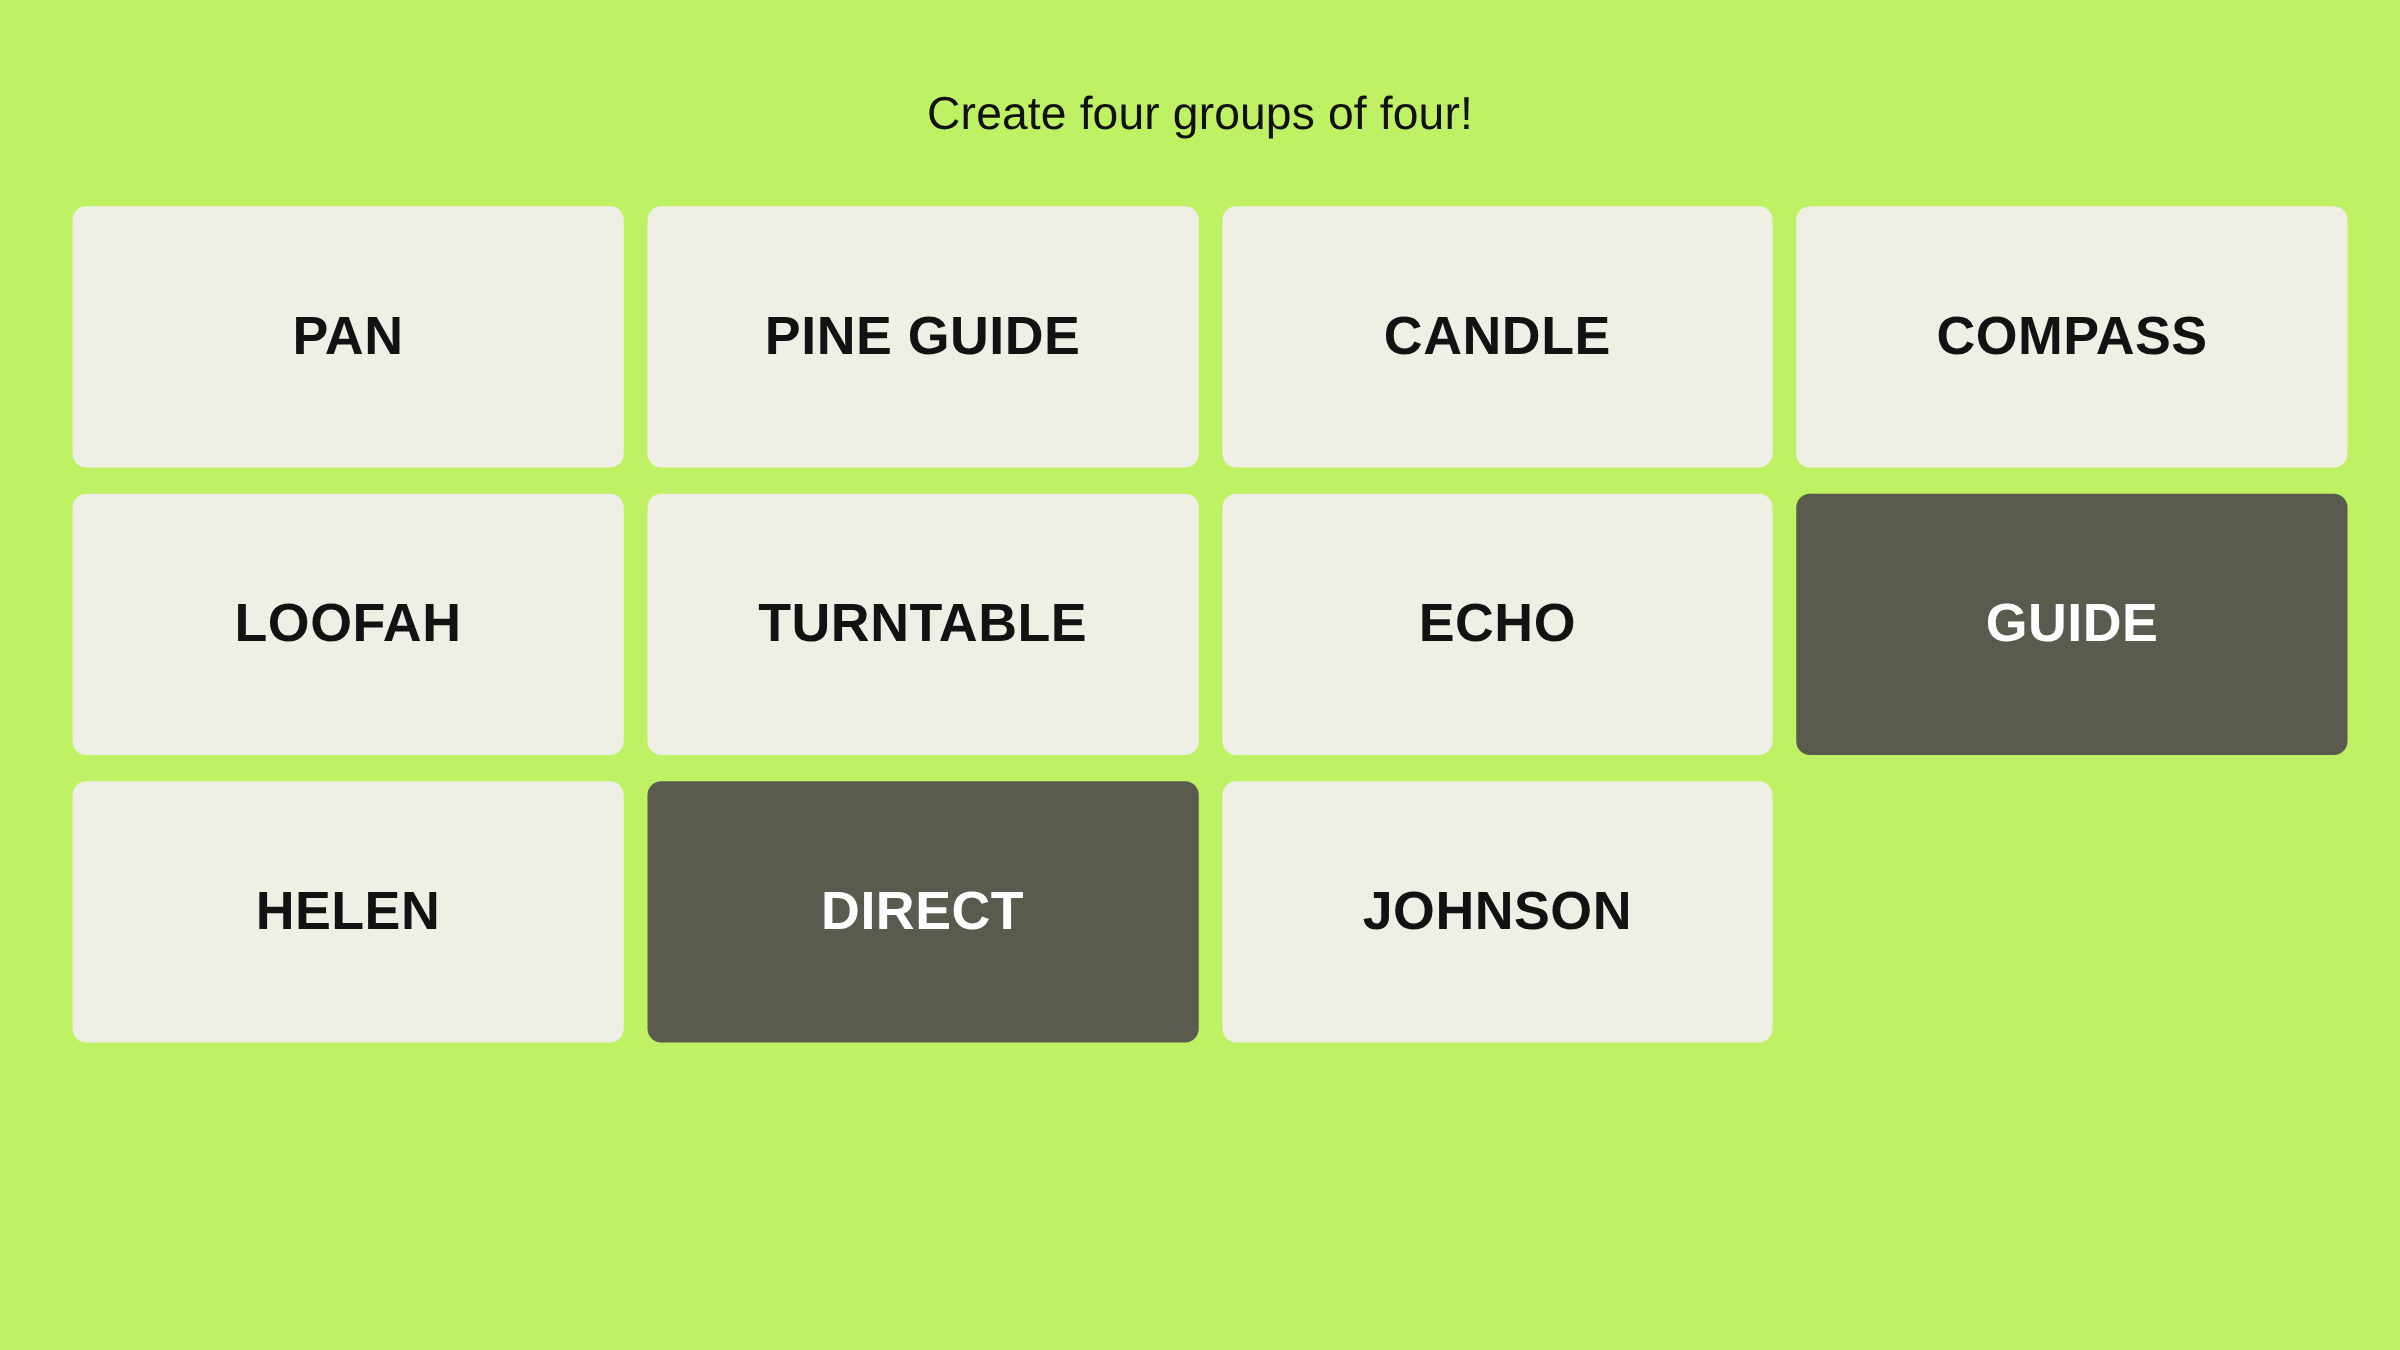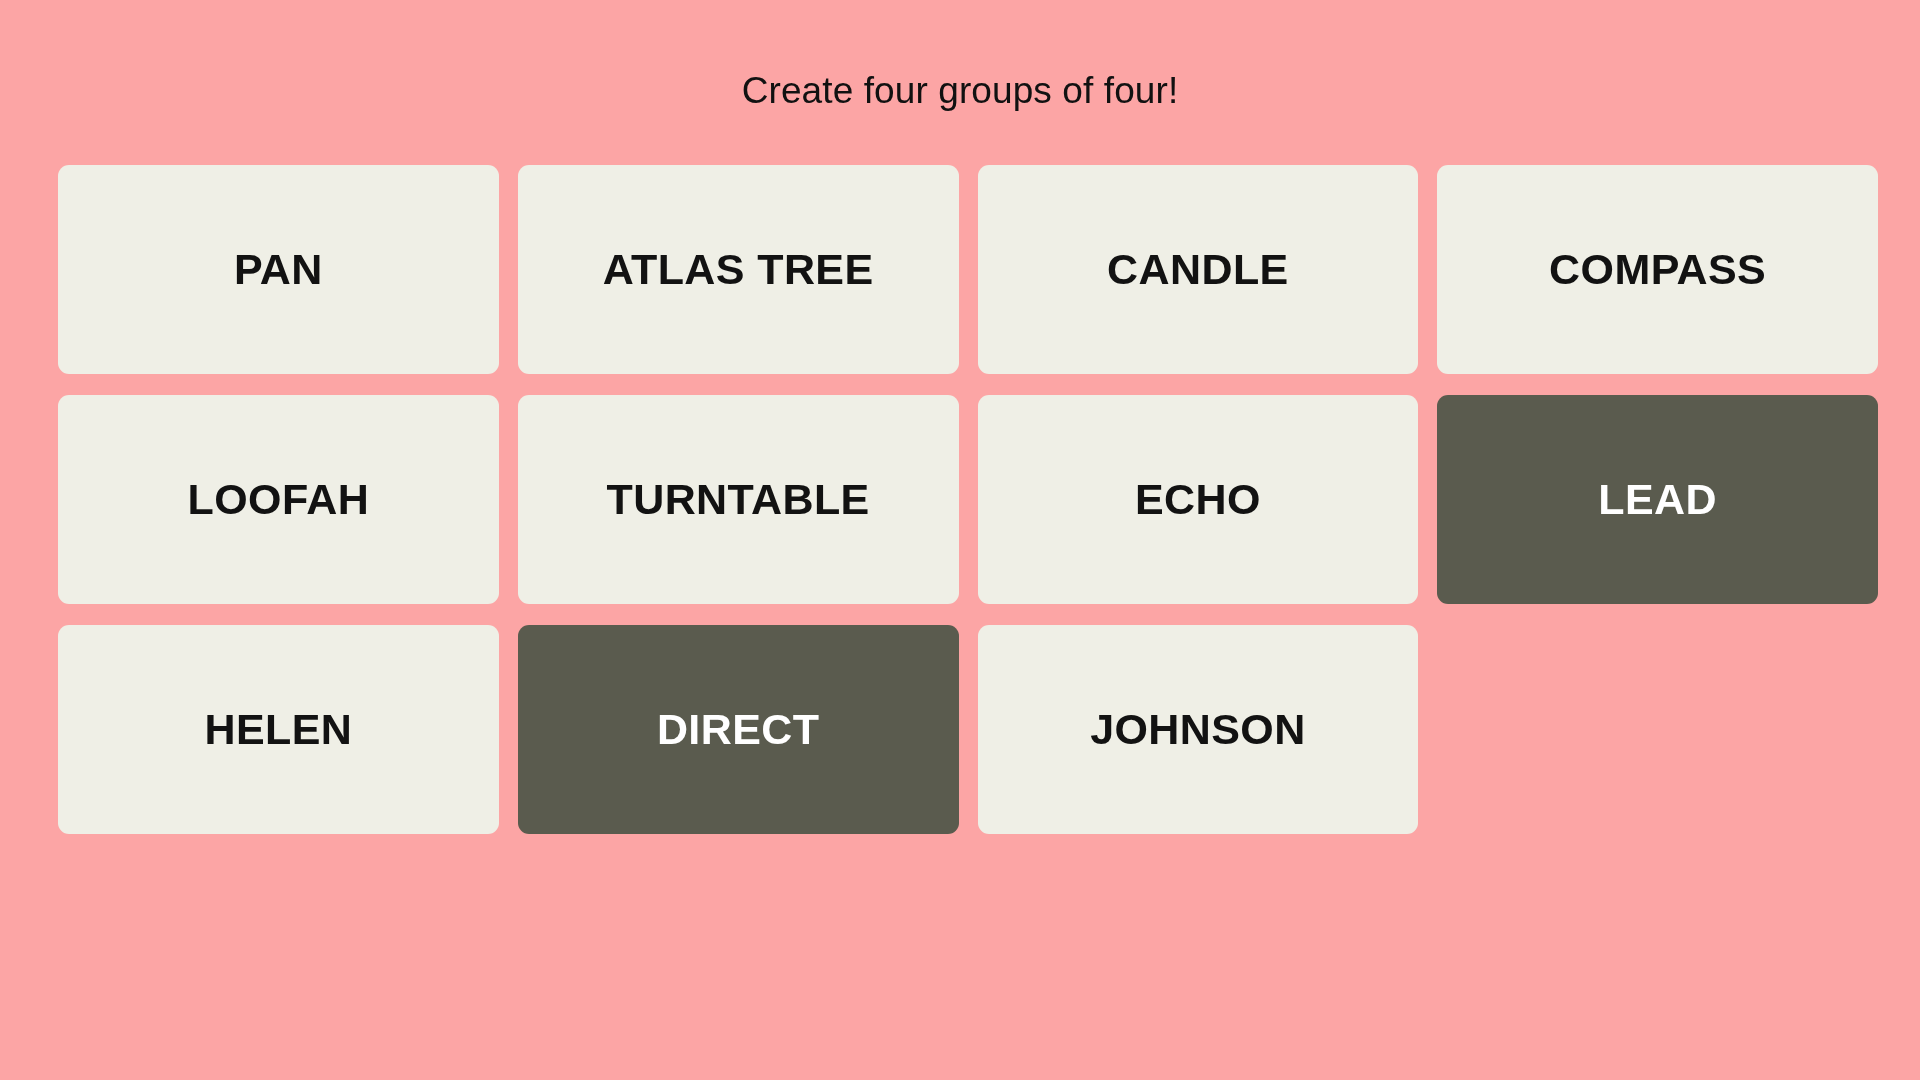--- a/index.html
+++ b/index.html
@@ -13,21 +13,21 @@
   }
   body {
     font-family: "Liberation Sans", sans-serif;
     -webkit-font-smoothing: antialiased;
   }
 
   #app {
     position: relative;
     width: 1920px;
     height: 1080px;
-    background: #fca5a5;
+    background: #bef264;
     box-sizing: border-box;
   }
 
   
   .title-wrap {
     width: 100%;
     text-align: center;
     padding-top: 46px;
     box-sizing: border-box;
   }
@@ -92,39 +92,39 @@
 
   <div class="title-wrap">
     <h1 class="title">Create four groups of four!</h1>
   </div>
 
   <div class="board" id="board">
       <div class="tile unselected">
         <span class="tile-label">PAN</span>
       </div>
       <div class="tile unselected">
-        <span class="tile-label">ATLAS TREE</span>
+        <span class="tile-label">PINE GUIDE</span>
       </div>
       <div class="tile unselected">
         <span class="tile-label">CANDLE</span>
       </div>
       <div class="tile unselected">
         <span class="tile-label">COMPASS</span>
       </div>
       <div class="tile unselected">
         <span class="tile-label">LOOFAH</span>
       </div>
       <div class="tile unselected">
         <span class="tile-label">TURNTABLE</span>
       </div>
       <div class="tile unselected">
         <span class="tile-label">ECHO</span>
       </div>
       <div class="tile selected">
-        <span class="tile-label">LEAD</span>
+        <span class="tile-label">GUIDE</span>
       </div>
       <div class="tile unselected">
         <span class="tile-label">HELEN</span>
       </div>
       <div class="tile selected">
         <span class="tile-label">DIRECT</span>
       </div>
       <div class="tile unselected">
         <span class="tile-label">JOHNSON</span>
       </div>

